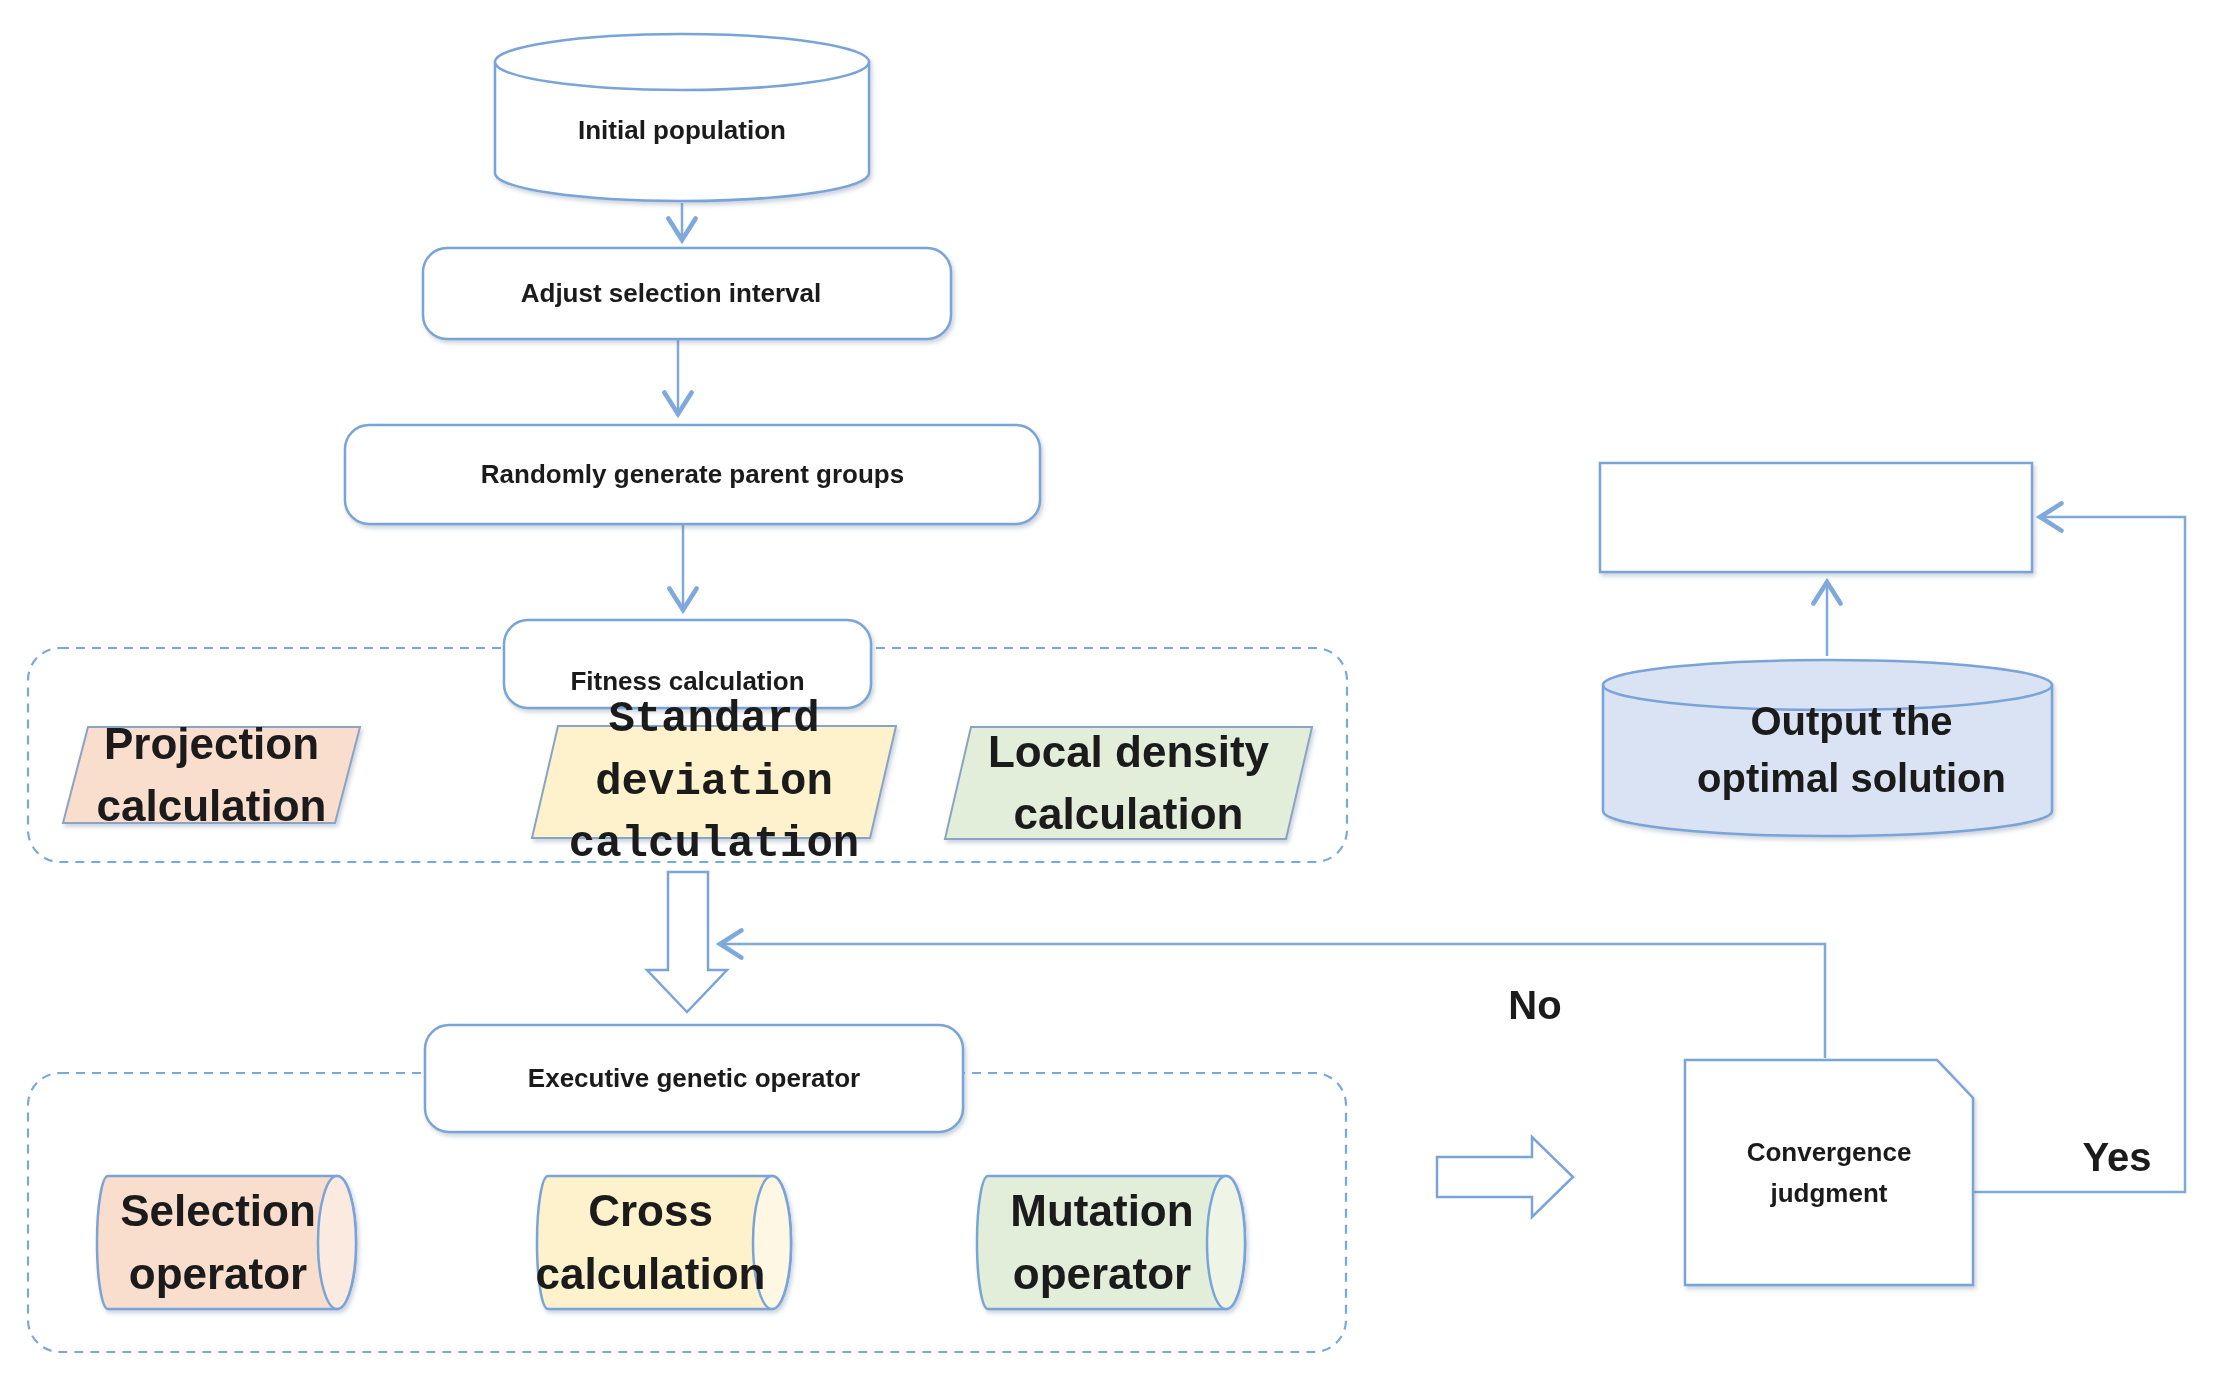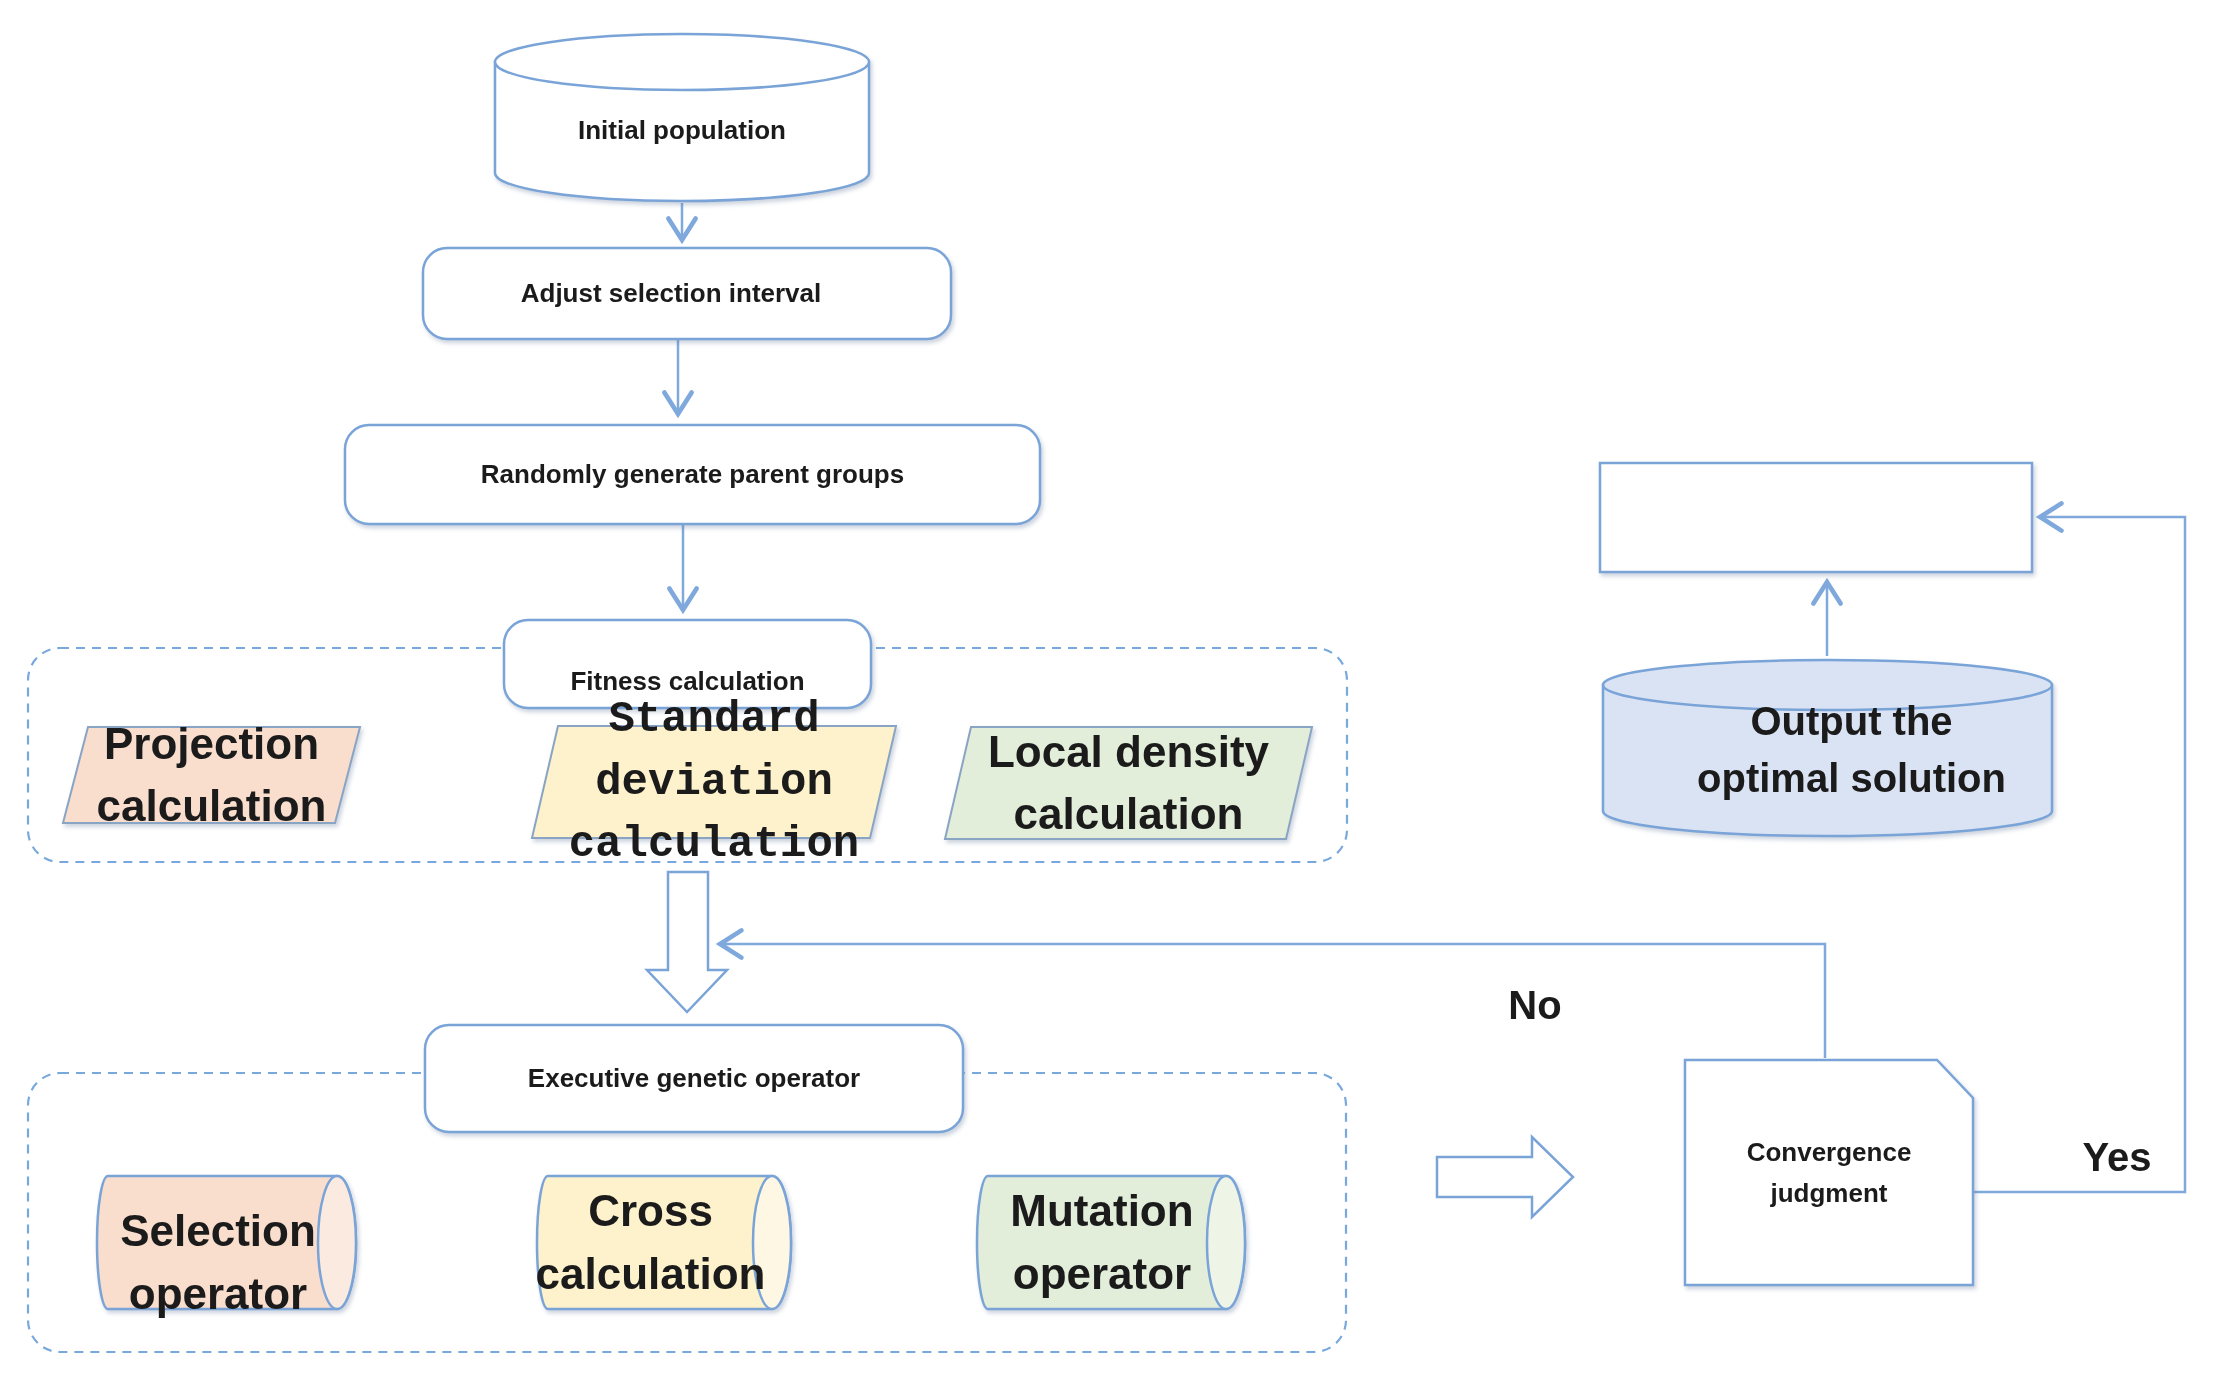--- a/index.html
+++ b/index.html
@@ -101,21 +101,21 @@
 calculation</div>
 
   <div class="lbl f-small" style="left:532px;top:726px;width:364px;height:112px;font-family:Liberation Mono, monospace;">Standard deviation
 calculation</div>
 
   <div class="lbl f-small" style="left:945px;top:727px;width:367px;height:112px;">Local density
 calculation</div>
 
   <div class="lbl f-node" style="left:425px;top:1025px;width:538px;height:107px;">Executive genetic operator</div>
 
-  <div class="lbl f-small" style="left:98px;top:1176px;width:240px;height:133px;margin-top:20px;">Selection
+  <div class="lbl f-small" style="left:98px;top:1176px;width:240px;height:133px;">Selection
 operator</div>
 
   <div class="lbl f-small" style="left:529px;top:1176px;width:243px;height:133px;">Cross
 calculation</div>
 
   <div class="lbl f-small" style="left:978px;top:1176px;width:248px;height:133px;">Mutation
 operator</div>
 
   <div class="lbl f-node" style="left:1685px;top:1060px;width:288px;height:225px;line-height:1.55;">Convergence
 judgment</div>

